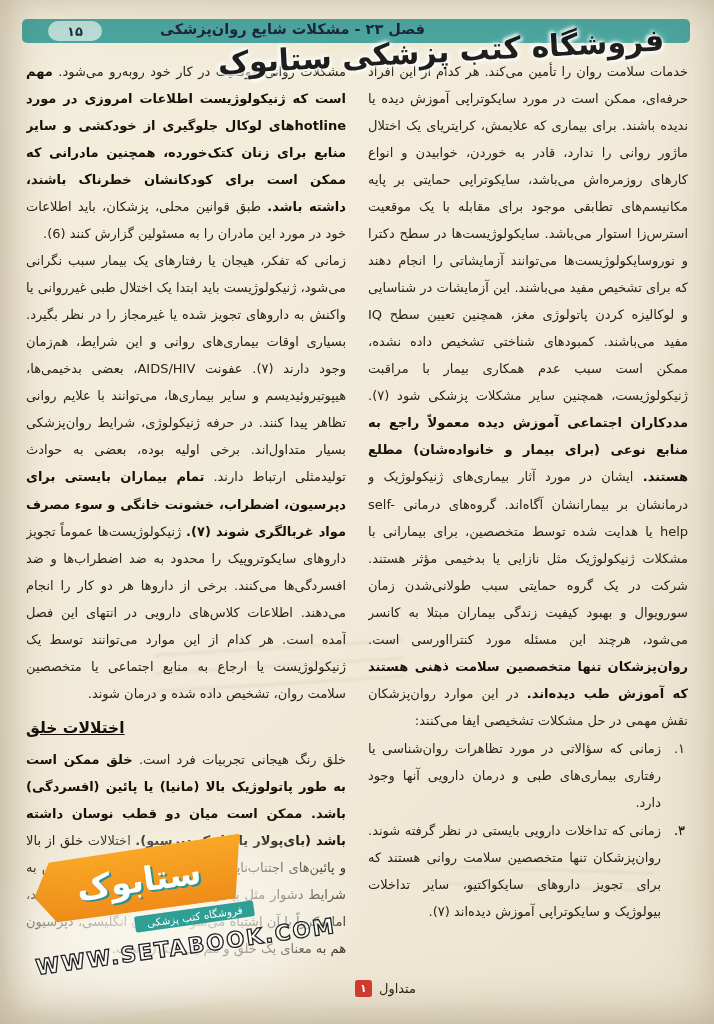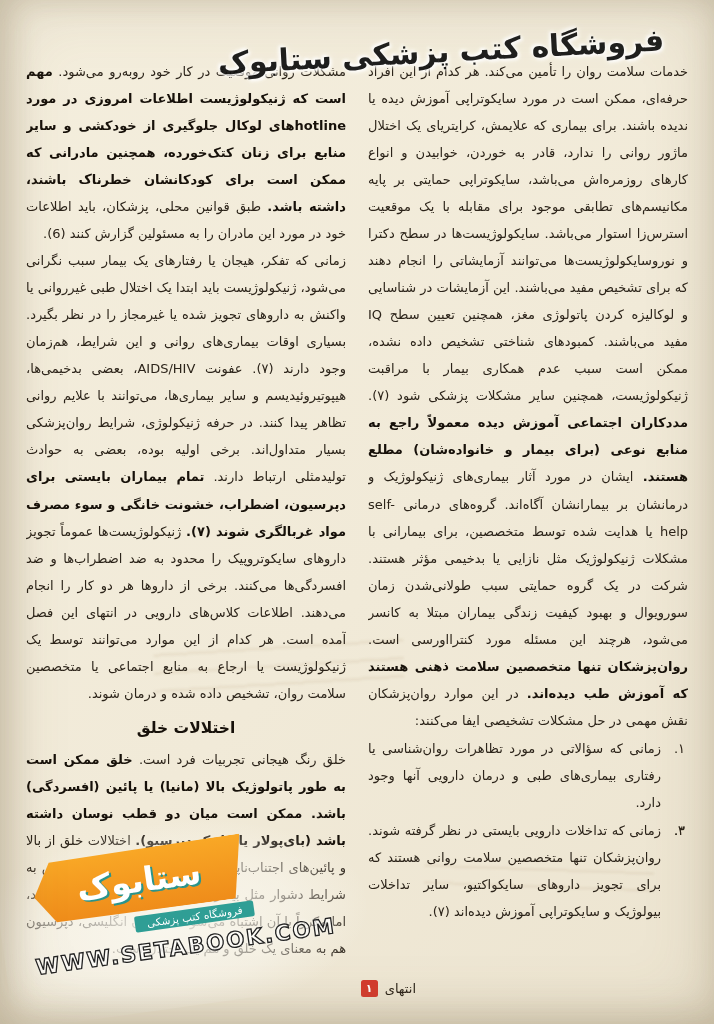--- a/index.html
+++ b/index.html
@@ -42,21 +42,21 @@
     display:flex;gap:22px;z-index:1;
   }
   .col{flex:1;height:100%;overflow:hidden;text-align:justify;
        font-size:13px;line-height:2.08;color:#2c241a;}
   .col p{margin:0;}
   .b{font-weight:bold;color:#17110a;}
   .olist{margin:1px 0;}
   .list-item{position:relative;padding-right:27px;margin:1px 0;}
   .list-item .num{position:absolute;right:3px;top:0;}
   .sec-heading{font-size:15.5px;font-weight:bold;color:#17110a;
-               margin:9px 0 5px;text-align:center;line-height:1.6;}
+               margin:9px 0 5px;text-align:left;line-height:1.6;text-decoration:underline;}
 
   
   .footnote{
     position:absolute;bottom:27px;right:298px;z-index:4;
     display:flex;align-items:center;gap:7px;font-size:13px;color:#2c241a;
   }
   .fn-box{
     width:17px;height:17px;background:#d53c2e;color:#fff;
     font-size:11px;font-weight:bold;border-radius:2.5px;
     display:flex;align-items:center;justify-content:center;
@@ -112,20 +112,26 @@
     top:860px;right:60px;width:230px;height:40px;transform:rotate(1deg);
     background:repeating-linear-gradient(1deg,
       transparent 0 14px,rgba(130,95,45,.07) 14px 17px);
   }
 </style>
 </head>
 <body>
 
 <div class="page">
 
+  <div class="header-bar">
+    <span class="page-pill">
+      <span>۱۵</span>
+    </span>
+    <span class="chapter-title">فصل ۲۳ - مشکلات شایع روان‌پزشکی</span>
+  </div>
 
   <div class="bleed bleed-1"></div>
   <div class="bleed bleed-2"></div>
 
   <div class="content">
 
     <div class="col">
       <p><span>خدمات سلامت روان را تأمین می‌کند. هر کدام از این افراد حرفه‌ای، ممکن است در مورد سایکوتراپی آموزش دیده یا ندیده باشند. برای بیماری که علایمش، کرایتریای یک اختلال ماژور روانی را ندارد، قادر به خوردن، خوابیدن و انواع کارهای روزمره‌اش می‌باشد، سایکوتراپی حمایتی بر پایه مکانیسم‌های تطابقی موجود برای مقابله با یک موقعیت استرس‌زا استوار می‌باشد. سایکولوژیست‌ها در سطح دکترا و نوروسایکولوژیست‌ها می‌توانند آزمایشاتی را انجام دهند که برای تشخیص مفید می‌باشند. این آزمایشات در شناسایی و لوکالیزه کردن پاتولوژی مغز، همچنین تعیین سطح IQ مفید می‌باشند. کمبودهای شناختی تشخیص داده نشده، ممکن است سبب عدم همکاری بیمار با مراقبت ژنیکولوژیست، همچنین سایر مشکلات پزشکی شود (۷). </span><span class="b">مددکاران اجتماعی آموزش دیده معمولاً راجع به منابع نوعی (برای بیمار و خانواده‌شان) مطلع هستند.</span><span> ایشان در مورد آثار بیماری‌های ژنیکولوژیک و درمانشان بر بیمارانشان آگاه‌اند. گروه‌های درمانی self-help یا هدایت شده توسط متخصصین، برای بیمارانی با مشکلات ژنیکولوژیک مثل نازایی یا بدخیمی مؤثر هستند. شرکت در یک گروه حمایتی سبب طولانی‌شدن زمان سورویوال و بهبود کیفیت زندگی بیماران مبتلا به کانسر می‌شود، هرچند این مسئله مورد کنترااورسی است. </span><span class="b">روان‌پزشکان تنها متخصصین سلامت ذهنی هستند که آموزش طب دیده‌اند.</span><span> در این موارد روان‌پزشکان نقش مهمی در حل مشکلات تشخیصی ایفا می‌کنند:</span></p>
 
       <div class="olist">
@@ -150,21 +156,21 @@
       <p><span>زمانی که تفکر، هیجان یا رفتارهای یک بیمار سبب نگرانی می‌شود، ژنیکولوژیست باید ابتدا یک اختلال طبی غیرروانی یا واکنش به داروهای تجویز شده یا غیرمجاز را در نظر بگیرد. بسیاری اوقات بیماری‌های روانی و این شرایط، هم‌زمان وجود دارند (۷). عفونت AIDS/HIV، بعضی بدخیمی‌ها، هیپوتیروئیدیسم و سایر بیماری‌ها، می‌توانند با علایم روانی تظاهر پیدا کنند. در حرفه ژنیکولوژی، شرایط روان‌پزشکی بسیار متداول‌اند. برخی اولیه بوده، بعضی به حوادث تولیدمثلی ارتباط دارند. </span><span class="b">تمام بیماران بایستی برای دپرسیون، اضطراب، خشونت خانگی و سوء مصرف مواد غربالگری شوند (۷).</span><span> ژنیکولوژیست‌ها عموماً تجویز داروهای سایکوتروپیک را محدود به ضد اضطراب‌ها و ضد افسردگی‌ها می‌کنند. برخی از داروها هر دو کار را انجام می‌دهند. اطلاعات کلاس‌های دارویی در انتهای این فصل آمده است. هر کدام از این موارد می‌توانند توسط یک ژنیکولوژیست یا ارجاع به منابع اجتماعی یا متخصصین سلامت روان، تشخیص داده شده و درمان شوند.</span></p>
 
       <div class="sec-heading">اختلالات خلق</div>
 
       <p><span>خلق رنگ هیجانی تجربیات فرد است. </span><span class="b">خلق ممکن است به طور پاتولوژیک بالا (مانیا) یا پائین (افسردگی) باشد. ممکن است میان دو قطب نوسان داشته باشد (بای‌پولار یا مانیک دپرسیو).</span><span> اختلالات خلق از بالا و پائین‌های اجتناب‌ناپذیر زندگی روزمره (از جمله واکنش به شرایط دشوار مثل بیماری‌های ژنیکولوژیک) متفاوت هستند، اما مکرراً با آن اشتباه می‌شوند. در زبان انگلیسی، دپرسیون هم به معنای یک خلق و هم یک اختلال است.</span></p>
 
     </div>
   </div>
 
   <div class="footnote">
-    <span>انتهای</span>
+    <span>متداول</span>
     <span class="fn-box">۱</span>
   </div>
 
   <div class="wm-top">فروشگاه کتب پزشکی ستابوک</div>
 
   <div class="wm-logo">
     <div class="logo-halo"></div>
     <div class="logo-flag">
       <span>ستابوک</span>
     </div>

